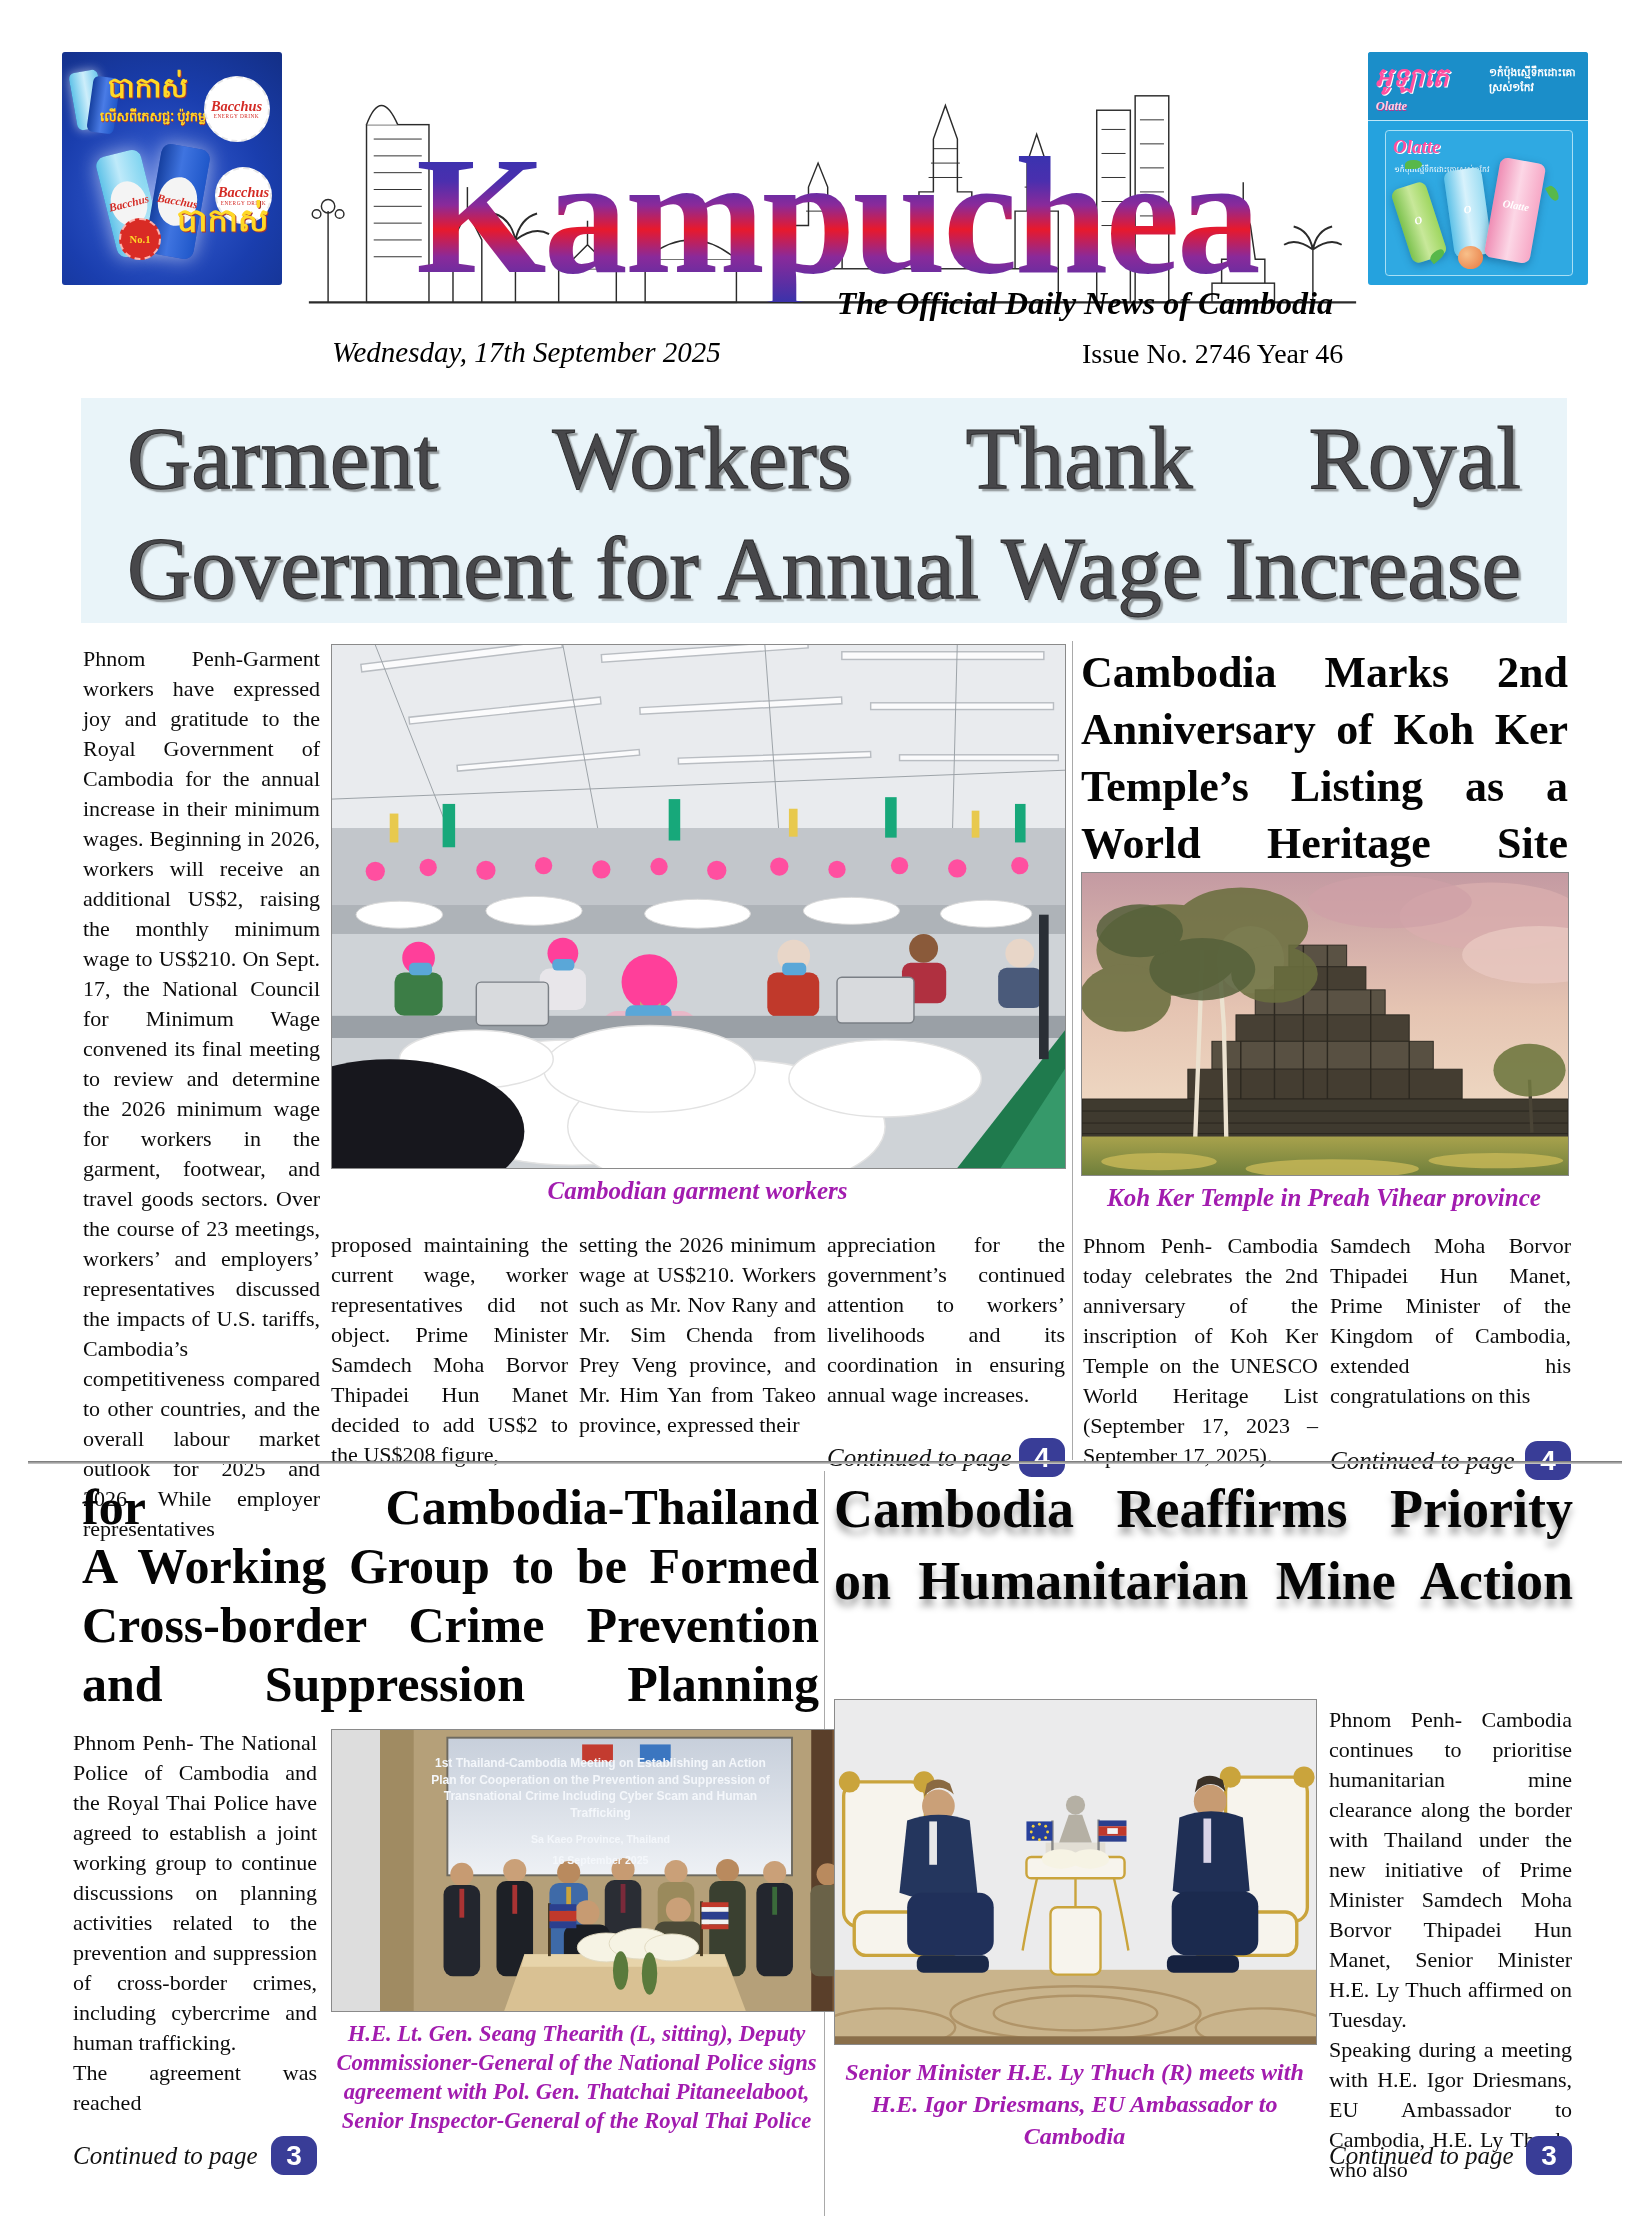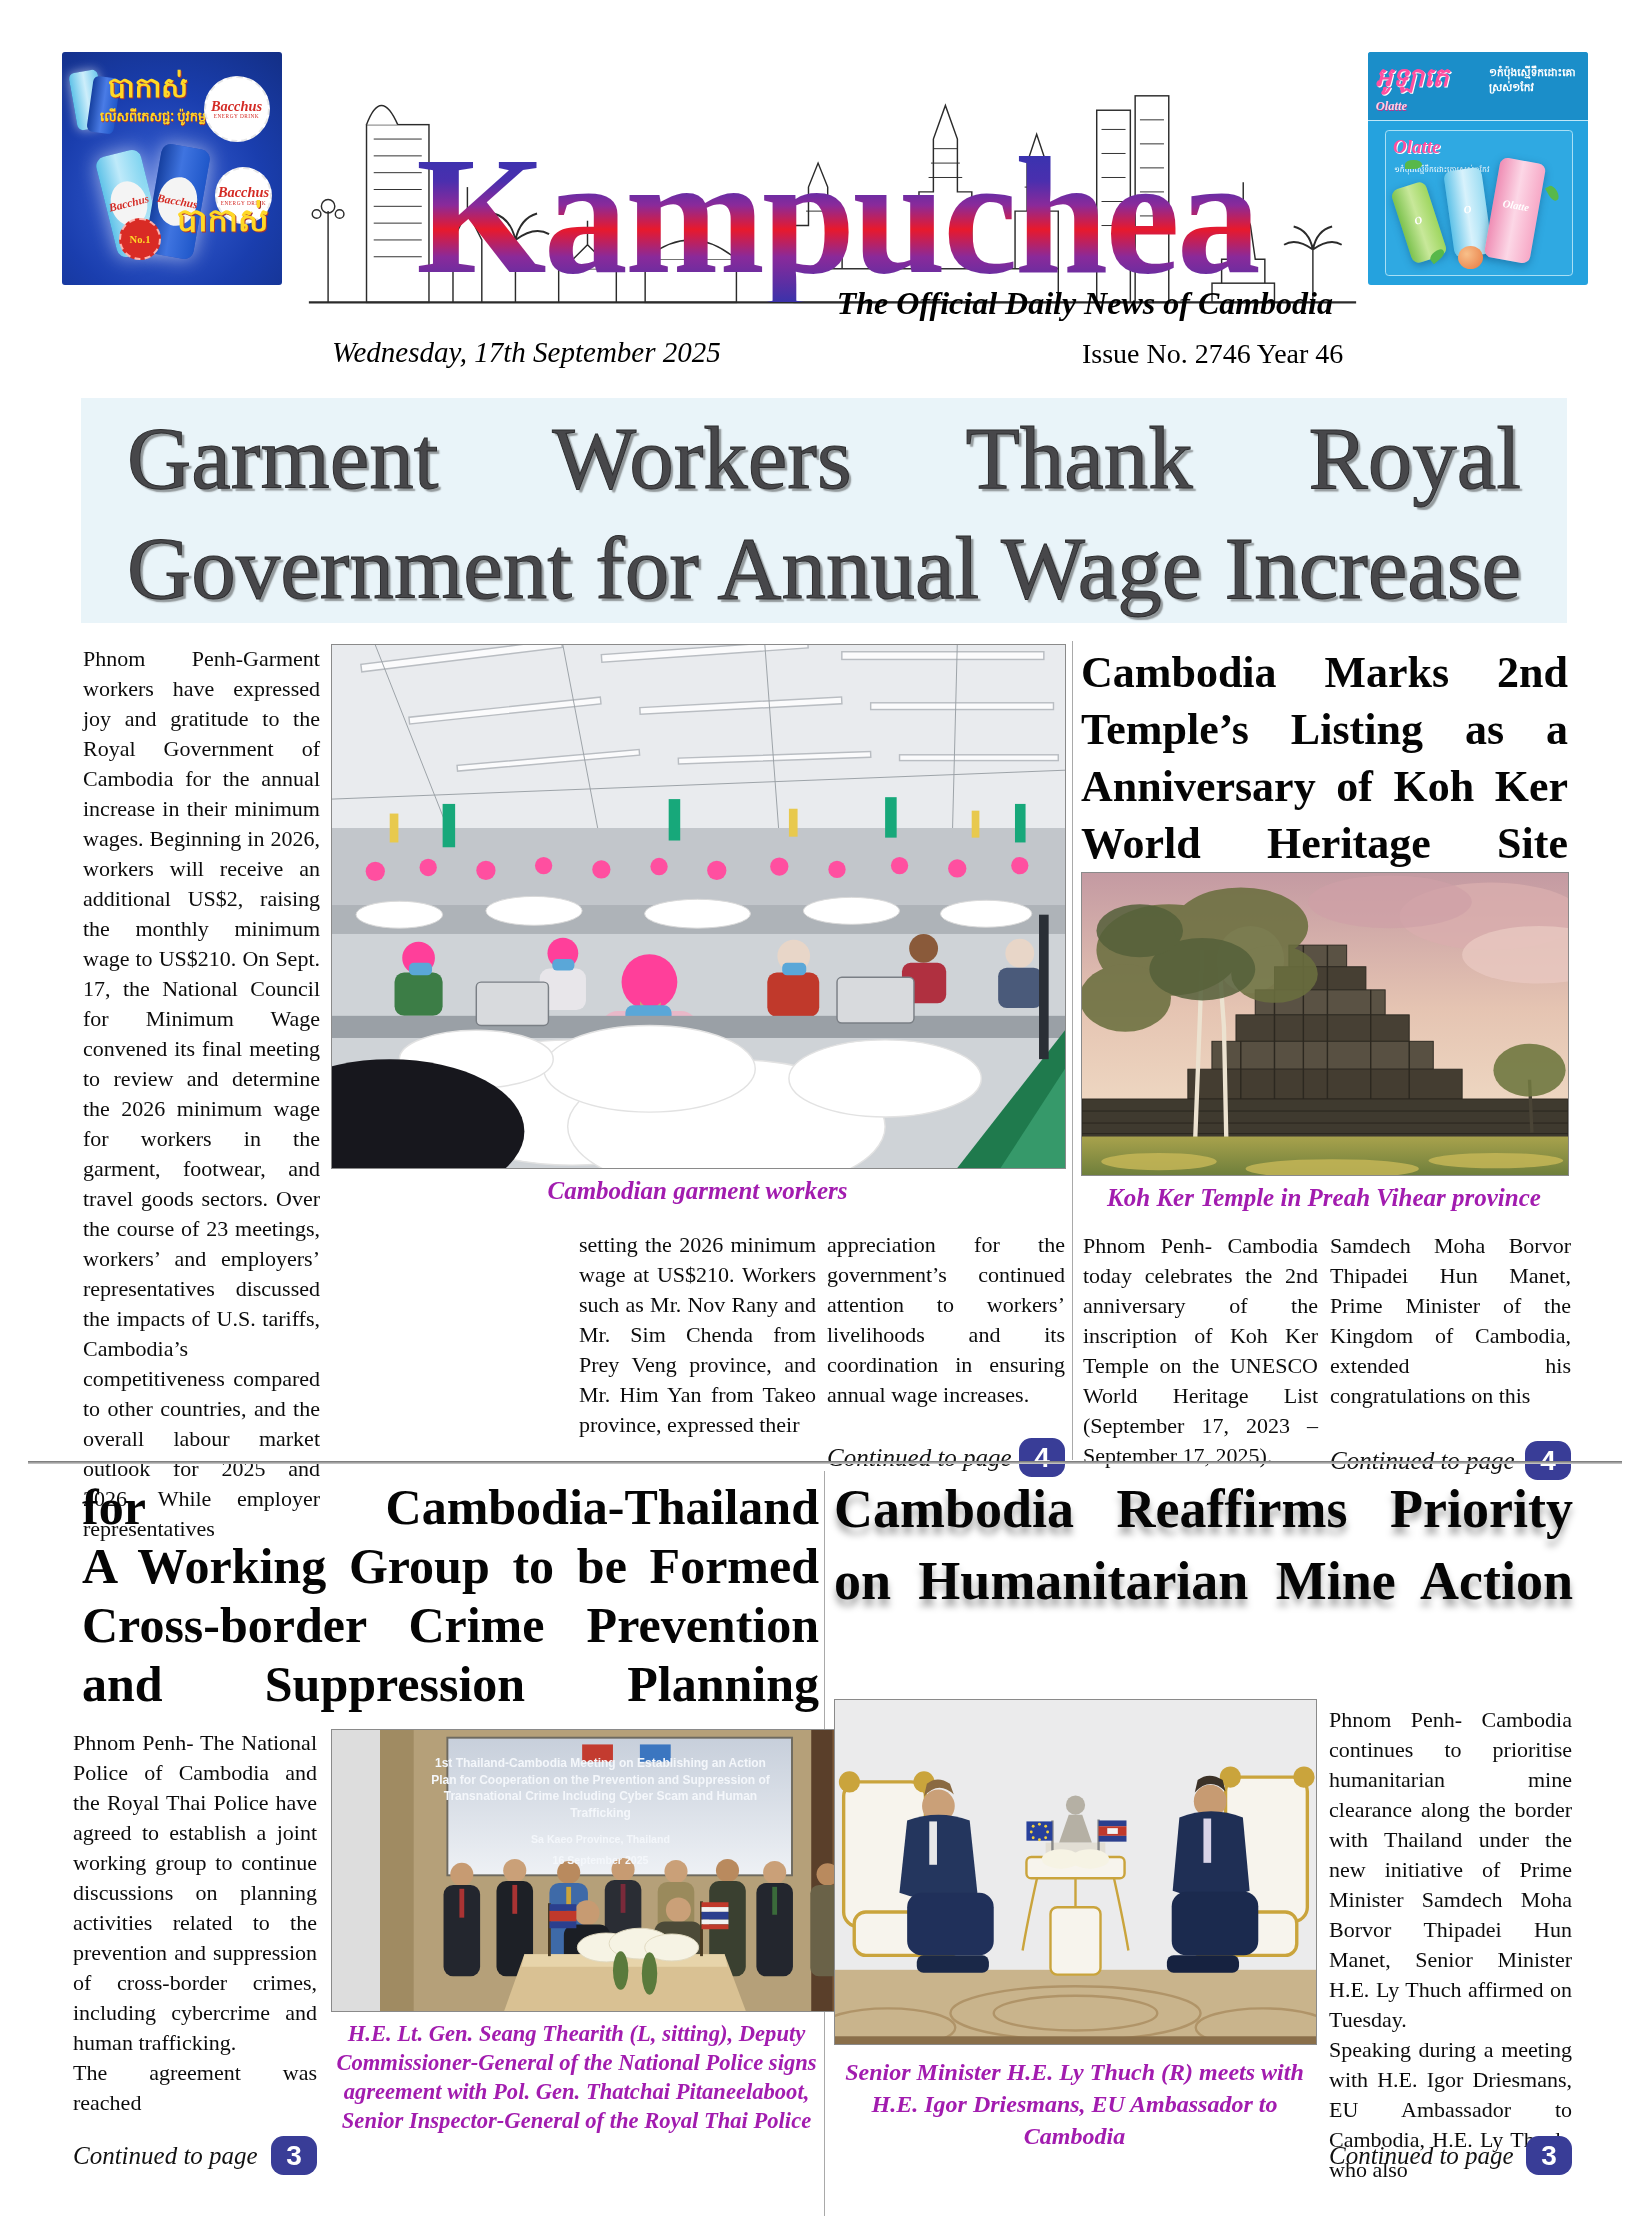--- a/index.html
+++ b/index.html
@@ -313,37 +313,40 @@
           <ellipse cx="300" cy="860" rx="160" ry="60"></ellipse>
       </g>
       <ellipse cx="120" cy="1010" rx="280" ry="150" fill="#17171d"></ellipse>
       <polygon points="1524,800 1524,1086 1300,1086" fill="#1f7a4d"></polygon>
       <polygon points="1524,880 1524,1086 1390,1086" fill="#36996a"></polygon>
       <rect x="1470" y="560" width="20" height="300" fill="#2a2f36"></rect>
     </svg>
   </div>
   <div class="abs caption" style="left:331px;top:1177px;width:733px;font-size:25px;">Cambodian garment workers</div>
 
+  <div class="abs bodycol" style="left:331px;top:1230px;width:237px;">
+    <p>proposed maintaining the current wage, worker representatives did not object. Prime Minister Samdech Moha Borvor Thipadei Hun Manet decided to add US$2 to the US$208 figure,</p>
+  </div>
   <div class="abs bodycol" style="left:579px;top:1230px;width:237px;">
     <p>setting the 2026 minimum wage at US$210. Workers such as Mr. Nov Rany and Mr. Sim Chenda from Prey Veng province, and Mr. Him Yan from Takeo province, expressed their</p>
   </div>
   <div class="abs bodycol" style="left:827px;top:1230px;width:238px;">
     <p>appreciation for the government’s continued attention to workers’ livelihoods and its coordination in ensuring annual wage increases.</p>
     <div class="continued" style="margin-top:28px;">
       <span class="lbl">Continued to page</span>
       <span class="badge">4</span>
     </div>
   </div>
 
   <div class="abs vdiv" style="left:1072px;top:641px;height:819px;"></div>
 
   <div class="abs hl kk-hl">
     <div class="ln">Cambodia Marks 2nd</div>
+    <div class="ln">Anniversary of Koh Ker</div>
     <div class="ln">Temple’s Listing as a</div>
-    <div class="ln">Anniversary of Koh Ker</div>
     <div class="ln">World Heritage Site</div>
   </div>
 
   <div class="abs photo" style="left:1081px;top:872px;width:486px;height:302px;">
     <svg viewBox="0 0 1010 628" preserveAspectRatio="none">
       <defs>
         <linearGradient id="sky" x1="0" y1="0" x2="0" y2="1">
           <stop offset="0" stop-color="#c49aa2"></stop>
             <stop offset="0.45" stop-color="#e5c4b2"></stop>
             <stop offset="1" stop-color="#f4e5cd"></stop>

